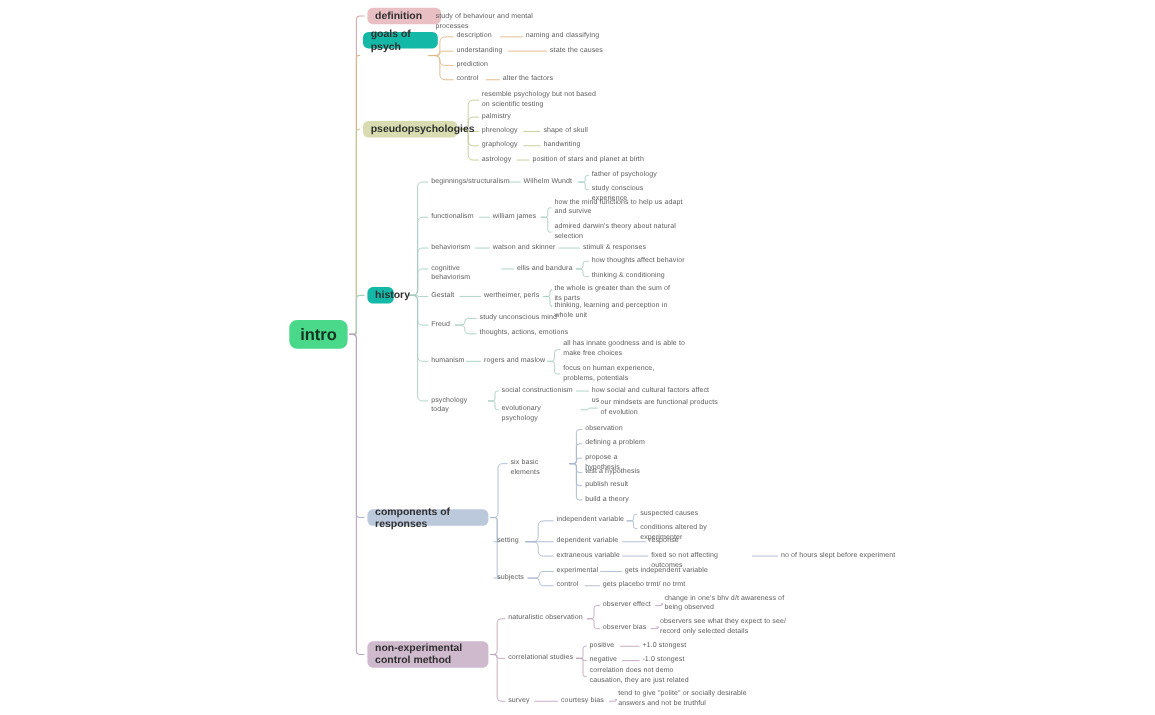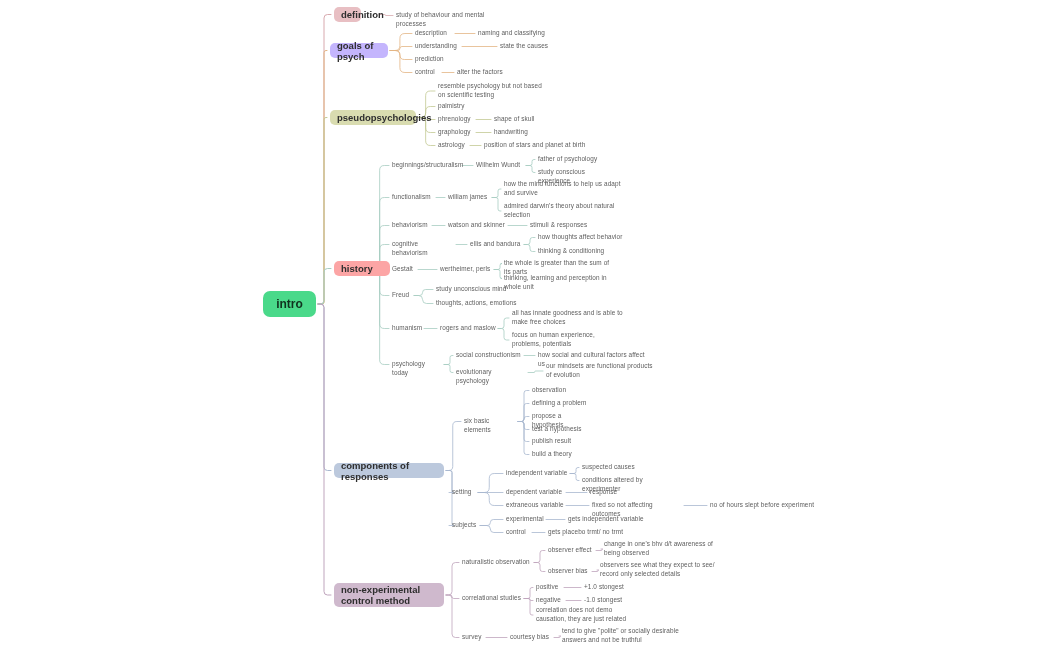--- a/index.html
+++ b/index.html
@@ -5,21 +5,21 @@
   html,body{margin:0;padding:0;background:#ffffff;}
   body{width:1050px;height:650px;overflow:hidden;
        font-family:"Liberation Sans","DejaVu Sans",sans-serif;}
   #canvas{position:relative;width:1050px;height:650px;background:#fff;}
   svg#links{position:absolute;left:0;top:0;width:1050px;height:650px;pointer-events:none;}
 
   .node{position:absolute;box-sizing:border-box;white-space:pre-line;}
 
   
   .root{background:#4ad98a;color:#10321f;border-radius:7px;
-        font-size:12px;font-weight:700;padding:7px 24px;
+        font-size:15px;font-weight:700;padding:7px 24px;
         display:flex;align-items:center;justify-content:center;}
 
   
   .branch{border-radius:5px;font-size:9.5px;font-weight:700;
           padding:4px 7px;display:flex;align-items:center;}
 
   
   .leaf{font-size:6.4px;line-height:1.35;letter-spacing:.1px;
         display:flex;align-items:center;}
   .leaf.wrap{display:block;}
@@ -113,40 +113,40 @@
       <path d="M564,587.5 L581,587.5" fill="none" stroke="#bfa5bd" stroke-width="0.8" stroke-linecap="round"></path>
       <path d="M524,598.5 L529,598.5 Q530,598.5 530,599.5 L530,599.5 Q530,600.5 531,600.5 L533,600.5" fill="none" stroke="#bfa5bd" stroke-width="0.8" stroke-linecap="round"></path>
       <path d="M566,600.5 L581,600.5" fill="none" stroke="#bfa5bd" stroke-width="0.8" stroke-linecap="round"></path>
       <path d="M524,598.5 L528,598.5 Q530,598.5 530,600.5 L530,613 Q530,615 532,615 L533,615" fill="none" stroke="#bfa5bd" stroke-width="0.8" stroke-linecap="round"></path>
       <path d="M446,595 L448.5,595 Q452,595 452,598.5 L452,634 Q452,637.5 455.5,637.5 L459,637.5" fill="none" stroke="#bfa5bd" stroke-width="0.8" stroke-linecap="round"></path>
       <path d="M486,637.5 L507,637.5" fill="none" stroke="#bfa5bd" stroke-width="0.8" stroke-linecap="round"></path>
       <path d="M554,637.5 L559.25,637.5 Q560,637.5 560,636.75 L560,636.75 Q560,636 560.75,636 L559,636" fill="none" stroke="#bfa5bd" stroke-width="0.8" stroke-linecap="round"></path>
     </svg>
   <div id="nodes">
       <div class="node root" style="left: 263px; top: 291px; width: 53px; height: 26px; background: rgb(74, 217, 138); color: rgb(16, 50, 31);">intro</div>
-      <div class="node branch" style="left: 334px; top: 7px; width: 27px; height: 15px; background: rgb(232, 191, 195); color: rgb(46, 46, 46);">definition</div>
+      <div class="node branch" style="left: 334px; top: 7px; width: 67px; height: 15px; background: rgb(232, 191, 195); color: rgb(46, 46, 46);">definition</div>
       <div class="node leaf" style="left: 396px; top: 11px; width: 120px; color: rgb(93, 93, 93);">study of behaviour and mental processes</div>
-      <div class="node branch" style="left: 330px; top: 43px; width: 58px; height: 15px; background: #c4b5fd; color: rgb(46, 46, 46);">goals of psych</div>
+      <div class="node branch" style="left: 330px; top: 29px; width: 68px; height: 15px; background: #14b8a6; color: rgb(46, 46, 46);">goals of psych</div>
       <div class="node leaf" style="left: 415px; top: 29px; width: 38px; color: rgb(93, 93, 93);">description</div>
       <div class="node leaf" style="left: 478px; top: 29px; width: 70px; color: rgb(93, 93, 93);">naming and classifying</div>
       <div class="node leaf" style="left: 415px; top: 42px; width: 45px; color: rgb(93, 93, 93);">understanding</div>
       <div class="node leaf" style="left: 500px; top: 42px; width: 52px; color: rgb(93, 93, 93);">state the causes</div>
       <div class="node leaf" style="left: 415px; top: 55px; width: 35px; color: rgb(93, 93, 93);">prediction</div>
       <div class="node leaf" style="left: 415px; top: 68px; width: 25px; color: rgb(93, 93, 93);">control</div>
       <div class="node leaf" style="left: 457px; top: 68px; width: 50px; color: rgb(93, 93, 93);">alter the factors</div>
       <div class="node branch" style="left: 330px; top: 110px; width: 86px; height: 15px; background: rgb(217, 220, 176); color: rgb(46, 46, 46);">pseudopsychologies</div>
       <div class="node leaf wrap" style="left: 438px; top: 82px; width: 108px; color: rgb(93, 93, 93);">resemble psychology but not based on scientific testing</div>
       <div class="node leaf" style="left: 438px; top: 102px; width: 30px; color: rgb(93, 93, 93);">palmistry</div>
       <div class="node leaf" style="left: 438px; top: 115px; width: 36px; color: rgb(93, 93, 93);">phrenology</div>
       <div class="node leaf" style="left: 494px; top: 115px; width: 46px; color: rgb(93, 93, 93);">shape of skull</div>
       <div class="node leaf" style="left: 438px; top: 128px; width: 36px; color: rgb(93, 93, 93);">graphology</div>
       <div class="node leaf" style="left: 494px; top: 128px; width: 40px; color: rgb(93, 93, 93);">handwriting</div>
       <div class="node leaf" style="left: 438px; top: 141px; width: 30px; color: rgb(93, 93, 93);">astrology</div>
       <div class="node leaf" style="left: 484px; top: 141px; width: 110px; color: rgb(93, 93, 93);">position of stars and planet at birth</div>
-      <div class="node branch" style="left: 334px; top: 261px; width: 56px; height: 15px; background: #fca5a5; color: rgb(46, 46, 46);">history</div>
+      <div class="node branch" style="left: 334px; top: 261px; width: 24px; height: 15px; background: #14b8a6; color: rgb(46, 46, 46);">history</div>
       <div class="node leaf" style="left: 392px; top: 161px; width: 68px; color: rgb(93, 93, 93);">beginnings/structuralism</div>
       <div class="node leaf" style="left: 476px; top: 161px; width: 48px; color: rgb(93, 93, 93);">Wilhelm Wundt</div>
       <div class="node leaf" style="left: 538px; top: 155px; width: 62px; color: rgb(93, 93, 93);">father of psychology</div>
       <div class="node leaf" style="left: 538px; top: 168px; width: 80px; color: rgb(93, 93, 93);">study conscious experience</div>
       <div class="node leaf" style="left: 392px; top: 193px; width: 42px; color: rgb(93, 93, 93);">functionalism</div>
       <div class="node leaf" style="left: 448px; top: 193px; width: 42px; color: rgb(93, 93, 93);">william james</div>
       <div class="node leaf wrap" style="left: 504px; top: 180px; width: 124px; color: rgb(93, 93, 93);">how the mind functions to help us adapt and survive</div>
       <div class="node leaf wrap" style="left: 504px; top: 202px; width: 112px; color: rgb(93, 93, 93);">admired darwin's theory about natural selection</div>
       <div class="node leaf" style="left: 392px; top: 221px; width: 38px; color: rgb(93, 93, 93);">behaviorism</div>
       <div class="node leaf" style="left: 448px; top: 221px; width: 58px; color: rgb(93, 93, 93);">watson and skinner</div>

